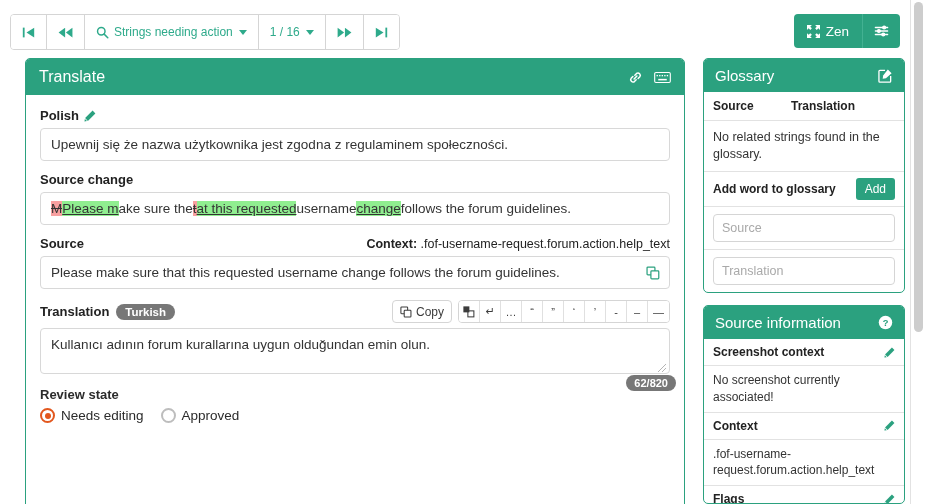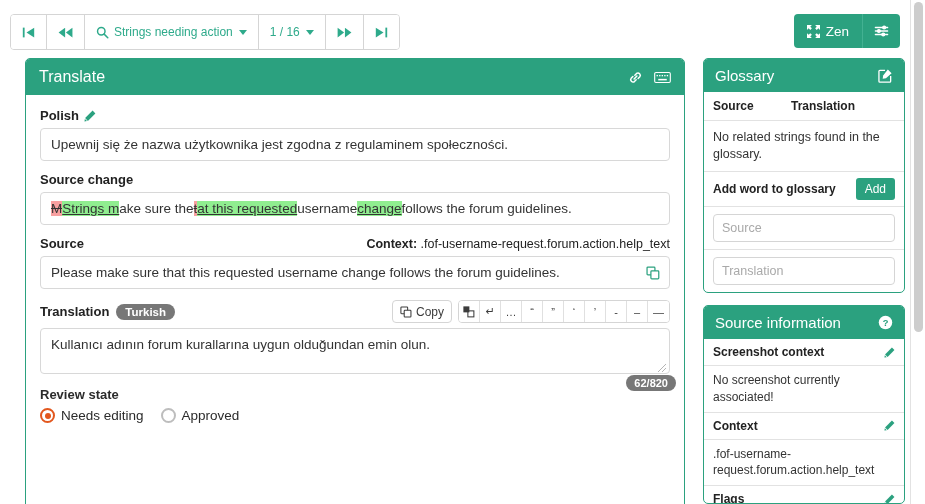--- a/index.html
+++ b/index.html
@@ -413,21 +413,21 @@
             </svg>
           </span>
         </div>
         <div class="readonly-box">Upewnij się że nazwa użytkownika jest zgodna z regulaminem społeczności.</div>
       </div>
 
       <div class="field-block">
         <div class="field-label">Source change</div>
         <div class="readonly-box" id="diff-box">
             <span class="diff-del">M</span>
-            <span class="diff-ins">Strings m</span>
+            <span class="diff-ins">Please m</span>
             <span>ake sure the</span>
             <span class="diff-del">t</span>
             <span class="diff-ins">at this requested</span>
             <span> username </span>
             <span class="diff-ins">change </span>
             <span>follows the forum guidelines.</span>
           </div>
       </div>
 
       <div class="field-block">

